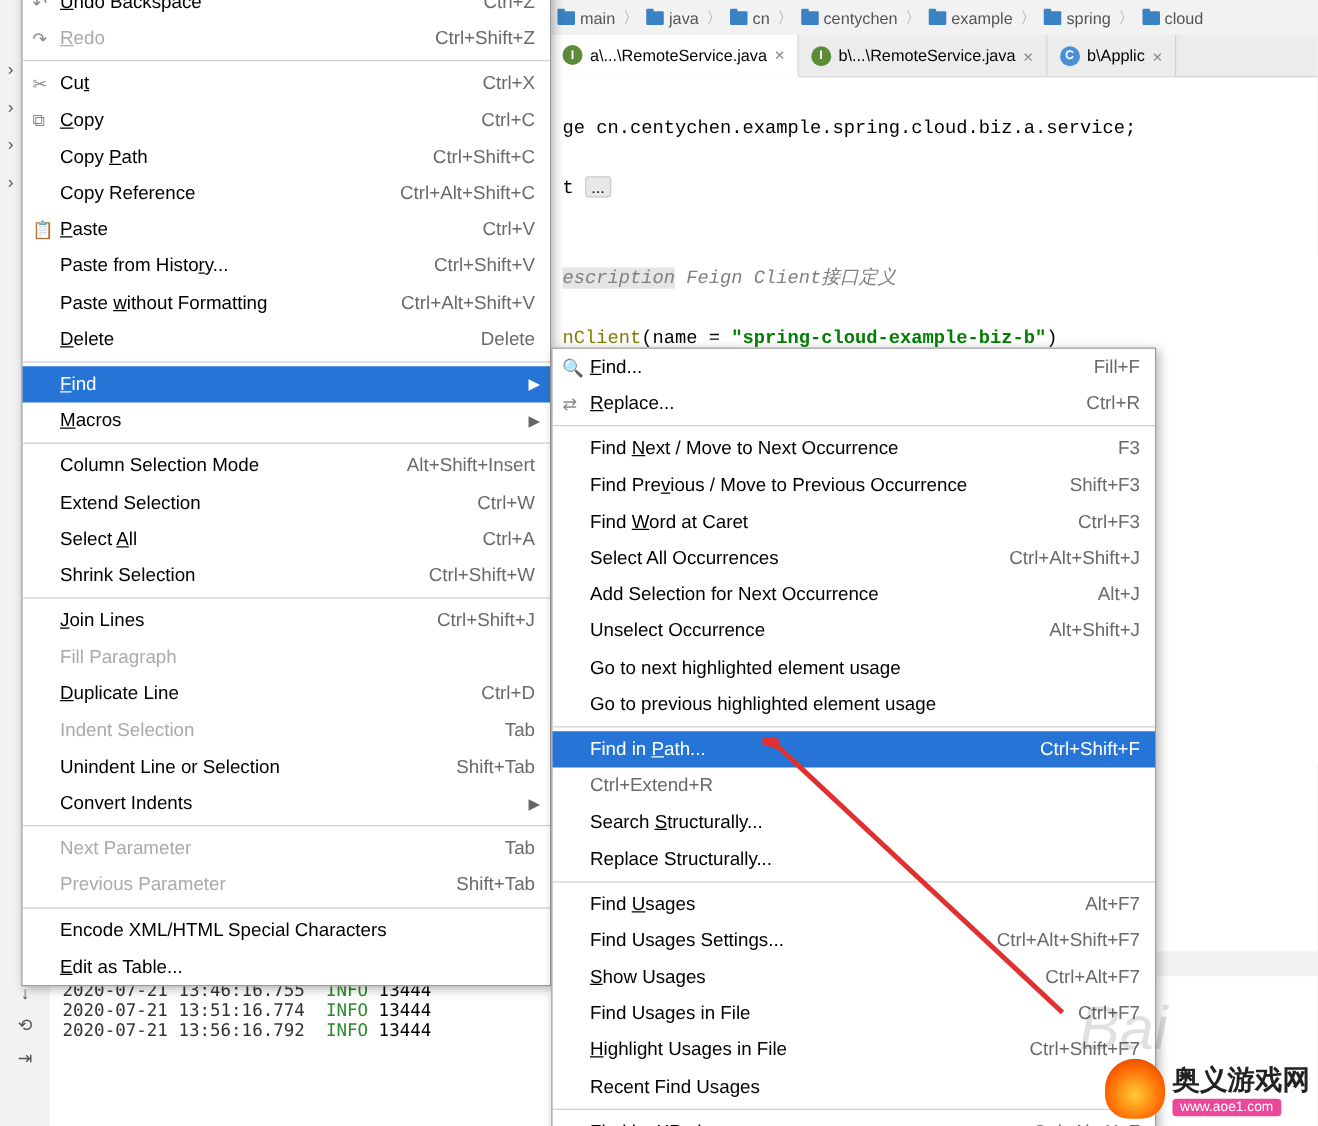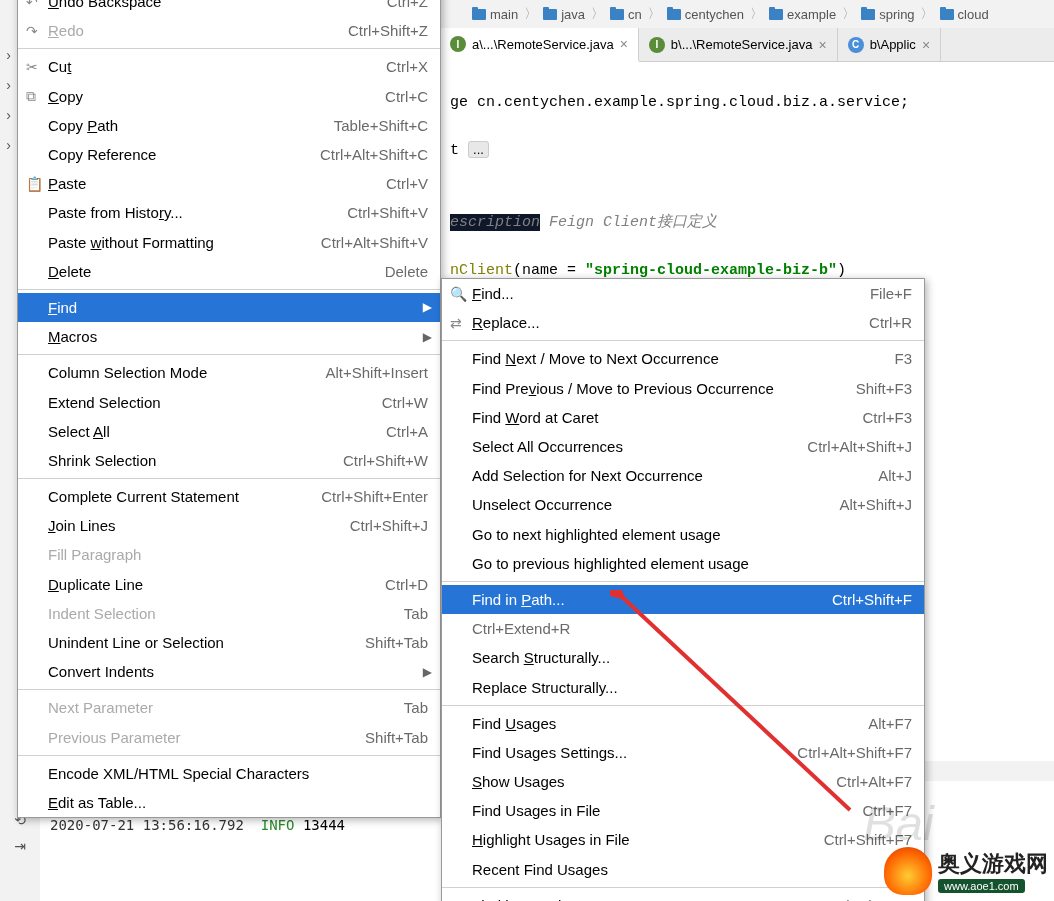--- a/index.html
+++ b/index.html
@@ -1,32 +1,32 @@
 <!DOCTYPE html>
 <html><head>
 <meta charset="utf-8">
 <style>
 * { margin: 0; padding: 0; box-sizing: border-box; }
 body { font-family: "Segoe UI", Arial, sans-serif; font-size: 14px; background: #f2f2f2; overflow: hidden; width: 1054px; height: 901px; position: relative; }
-.breadcrumb { position: absolute; top: 0; left: 440px; right: 0; height: 28px; background: #f2f2f2; display: flex; align-items: center; gap: 6px; padding: 0 6px; font-size: 13px; color: #555; margin-left: 26px; }
+.breadcrumb { position: absolute; top: 0; left: 440px; right: 0; height: 28px; background: #f2f2f2; display: flex; align-items: center; gap: 6px; padding: 0 6px; font-size: 13px; color: #555; }
 .breadcrumb .crumb { display: flex; align-items: center; gap: 4px; }
 .breadcrumb .sep { color: #999; }
 .folder-icon { width: 14px; height: 11px; background: #3b82c4; border-radius: 1px; display: inline-block; position: relative; }
 .folder-icon::before { content: ""; position: absolute; top: -2px; left: 0; width: 6px; height: 3px; background: #3b82c4; border-radius: 1px 1px 0 0; }
 .tabs { position: absolute; top: 28px; left: 440px; right: 0; height: 34px; background: #ececec; display: flex; align-items: stretch; border-bottom: 1px solid #ccc; }
 .tab { display: flex; align-items: center; gap: 6px; padding: 0 10px; background: #ececec; border-right: 1px solid #d0d0d0; font-size: 13px; cursor: pointer; position: relative; }
 .tab.active { background: #fff; border-bottom: 2px solid #fff; margin-bottom: -1px; }
 .tab .close { color: #888; font-size: 14px; }
 .java-icon { width: 16px; height: 16px; background: #5b8c3a; border-radius: 50%; display: inline-flex; align-items: center; justify-content: center; color: #fff; font-size: 10px; font-weight: bold; }
 .class-icon { width: 16px; height: 16px; background: #4a90d9; border-radius: 50%; display: inline-flex; align-items: center; justify-content: center; color: #fff; font-size: 10px; font-weight: bold; }
 .editor { position: absolute; top: 62px; left: 440px; right: 0; bottom: 140px; background: #fff; font-family: "Consolas", "Courier New", monospace; font-size: 15px; padding: 5px 10px; line-height: 1.6; white-space: pre; }
 .editor .kw { color: #000080; font-weight: bold; }
 .editor .str { color: #008000; font-weight: bold; }
 .editor .com { color: #808080; font-style: italic; }
-.editor .bg-warn { background: #0f172a; }
+.editor .bg-warn { background: #e5e5e5; }
 .editor .fold { background: #e8e8e8; border: 1px solid #ccc; border-radius: 3px; padding: 0 4px; font-size: 13px; font-family: sans-serif; }
 .editor .anno { color: #808000; }
 .menu { position: absolute; background: #fff; border: 1px solid #999; box-shadow: 2px 2px 8px rgba(0,0,0,0.3); font-size: 15px; z-index: 100; }
 .menu1 { top: -14px; left: 17px; width: 424px; }
 .menu2 { top: 278px; left: 441px; width: 484px; }
 .menu-item { display: flex; align-items: center; height: 29.2px; padding: 0 12px 0 8px; cursor: pointer; position: relative; }
 .menu-item.hl { background: #2675d6; color: #fff; }
 .menu-item.disabled { color: #aaa; }
 .menu-item .icon-slot { width: 22px; flex-shrink: 0; display: flex; color: #888; font-size: 14px; }
 .menu-item .label { flex: 1; }
@@ -41,21 +41,21 @@
 .console .ts { color: #333; }
 .console .teal { color: #0a8a8a; }
 .toolbar-left { position: absolute; left: 0; top: 40px; width: 17px; height: 700px; background: #f2f2f2; }
 .toolbar-left .btn { height: 30px; display: flex; align-items: center; justify-content: center; color: #555; cursor: pointer; }
 .bottom-toolbar { position: absolute; left: 0; bottom: 0; width: 40px; height: 120px; background: #f2f2f2; display: flex; flex-direction: column; align-items: center; padding-top: 5px; gap: 10px; color: #555; }
 .arrow-anno { position: absolute; top: 590px; left: 610px; width: 250px; height: 230px; z-index: 200; pointer-events: none; }
 .watermark { position: absolute; bottom: 6px; right: 6px; z-index: 300; display: flex; align-items: center; gap: 6px; }
 .watermark .logo-flame { width: 48px; height: 48px; background: radial-gradient(circle at 50% 60%, #ffcc33, #ff6600 60%, #cc3300); border-radius: 50% 50% 40% 40%; }
 .watermark .txt { display: flex; flex-direction: column; align-items: flex-start; }
 .watermark .cn { font-size: 22px; font-weight: bold; color: #222; }
-.watermark .url { background: #14532d; color: #fff; font-size: 11px; padding: 1px 6px; border-radius: 3px; }
+.watermark .url { background: #ec4899; color: #fff; font-size: 11px; padding: 1px 6px; border-radius: 3px; }
 .baidu-wm { position: absolute; bottom: 50px; right: 120px; z-index: 250; color: rgba(0,0,0,0.12); font-size: 49px; font-style: italic; pointer-events: none; }
 </style>
 </head>
 <body>
 
 <div class="breadcrumb" id="breadcrumb">
     <span class="crumb">
       <span class="folder-icon"></span>
       <span>main</span>
     </span>
@@ -146,21 +146,21 @@
       <span class="shortcut">Ctrl+X</span>
     </div>
     <div class="menu-item">
       <span class="icon-slot">⧉</span>
       <span class="label"><span class="underline">C</span>opy</span>
       <span class="shortcut">Ctrl+C</span>
     </div>
     <div class="menu-item">
       <span class="icon-slot"></span>
       <span class="label">Copy <span class="underline">P</span>ath</span>
-      <span class="shortcut">Table+Shift+C</span>
+      <span class="shortcut">Ctrl+Shift+C</span>
     </div>
     <div class="menu-item">
       <span class="icon-slot"></span>
       <span class="label">Copy Reference</span>
       <span class="shortcut">Ctrl+Alt+Shift+C</span>
     </div>
     <div class="menu-item">
       <span class="icon-slot">📋</span>
       <span class="label"><span class="underline">P</span>aste</span>
       <span class="shortcut">Ctrl+V</span>
@@ -208,25 +208,20 @@
       <span class="shortcut">Ctrl+A</span>
     </div>
     <div class="menu-item">
       <span class="icon-slot"></span>
       <span class="label">Shrink Selection</span>
       <span class="shortcut">Ctrl+Shift+W</span>
     </div>
     <div class="menu-sep"></div>
     <div class="menu-item">
       <span class="icon-slot"></span>
-      <span class="label">Complete Current Statement</span>
-      <span class="shortcut">Ctrl+Shift+Enter</span>
-    </div>
-    <div class="menu-item">
-      <span class="icon-slot"></span>
       <span class="label"><span class="underline">J</span>oin Lines</span>
       <span class="shortcut">Ctrl+Shift+J</span>
     </div>
     <div class="menu-item disabled">
       <span class="icon-slot"></span>
       <span class="label">Fill Paragraph</span>
     </div>
     <div class="menu-item">
       <span class="icon-slot"></span>
       <span class="label"><span class="underline">D</span>uplicate Line</span>
@@ -266,21 +261,21 @@
     <div class="menu-item">
       <span class="icon-slot"></span>
       <span class="label"><span class="underline">E</span>dit as Table...</span>
     </div>
   </div>
 
 <div class="menu menu2" id="menu2">
     <div class="menu-item">
       <span class="icon-slot">🔍</span>
       <span class="label"><span class="underline">F</span>ind...</span>
-      <span class="shortcut">File+F</span>
+      <span class="shortcut">Fill+F</span>
     </div>
     <div class="menu-item">
       <span class="icon-slot">⇄</span>
       <span class="label"><span class="underline">R</span>eplace...</span>
       <span class="shortcut">Ctrl+R</span>
     </div>
     <div class="menu-sep"></div>
     <div class="menu-item">
       <span class="icon-slot"></span>
       <span class="label">Find <span class="underline">N</span>ext / Move to Next Occurrence</span>

